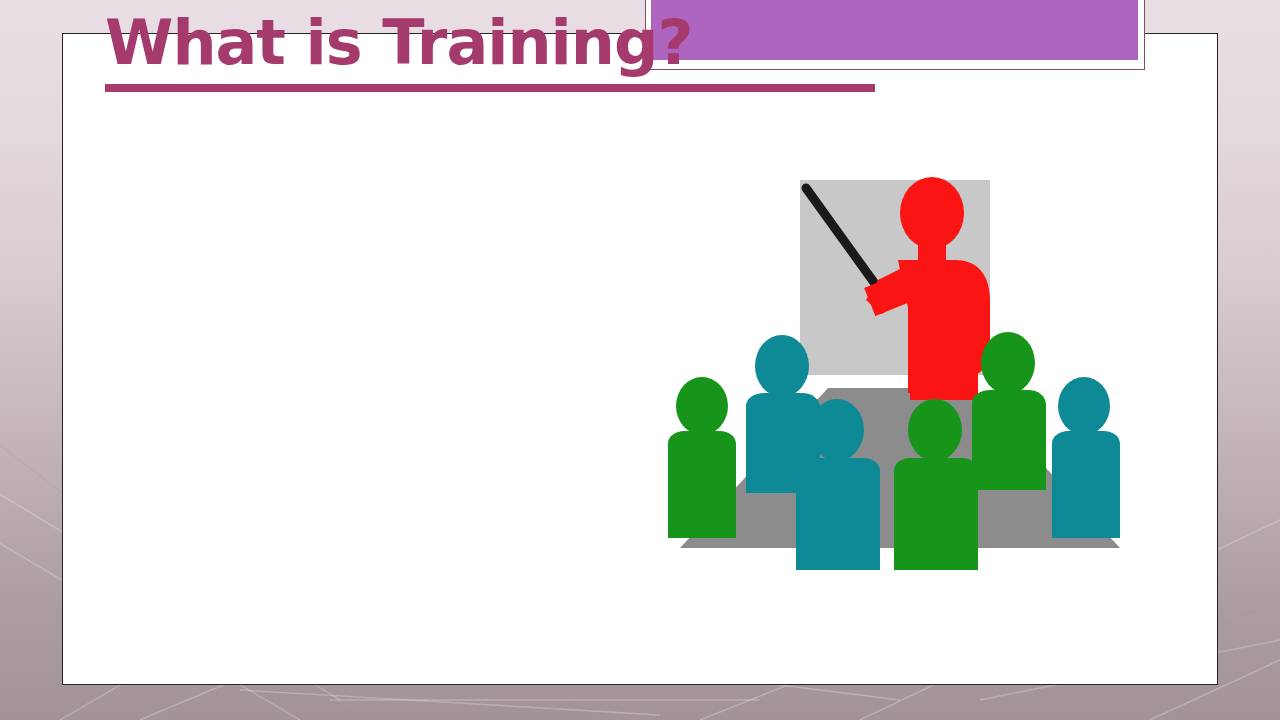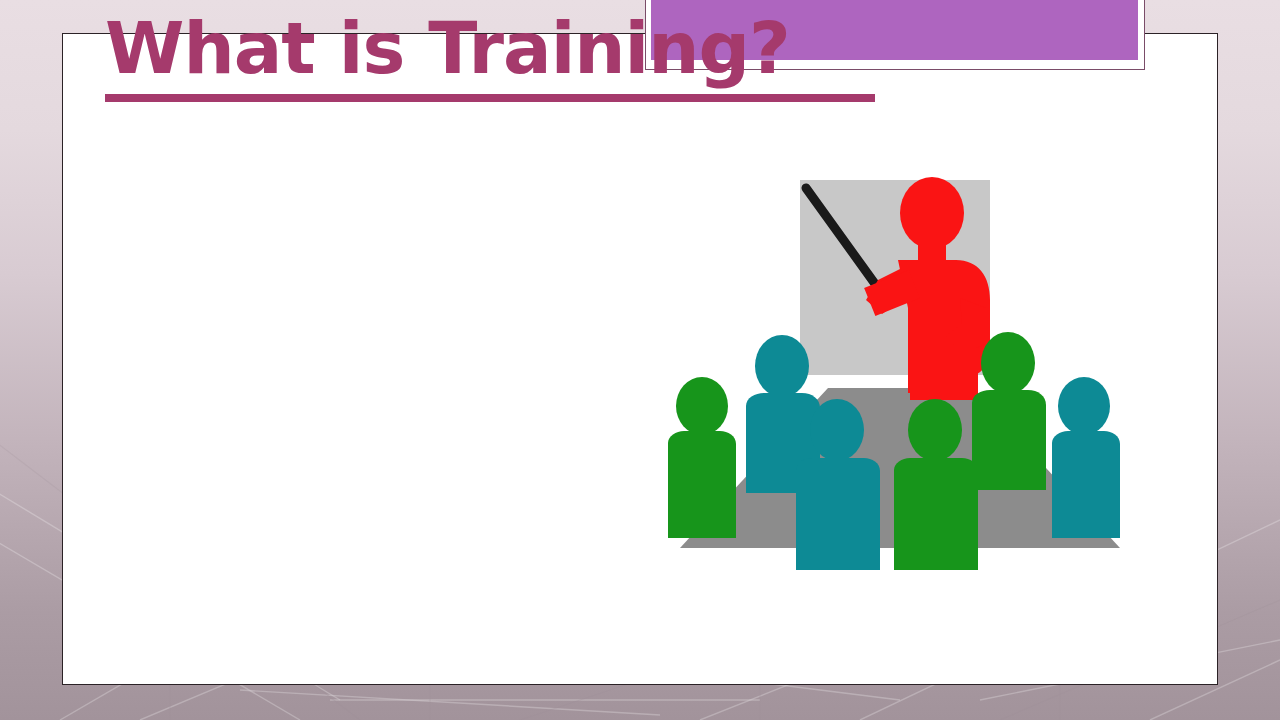--- a/index.html
+++ b/index.html
@@ -71,21 +71,21 @@
   #title-block {
     position: absolute;
     left: 105px;
     top: 12px;
     width: 800px;
     z-index: 8;
   }
   #page-title {
     font-family: "DejaVu Sans", sans-serif;
     font-weight: 700;
-    font-size: 72px;
+    font-size: 62px;
     line-height: 1.0;
     letter-spacing: -1px;
     color: #a53a6c;
     white-space: nowrap;
     margin: 0;
   }
   #title-underline {
     margin-top: 10px;
     width: 770px;
     height: 8px;

